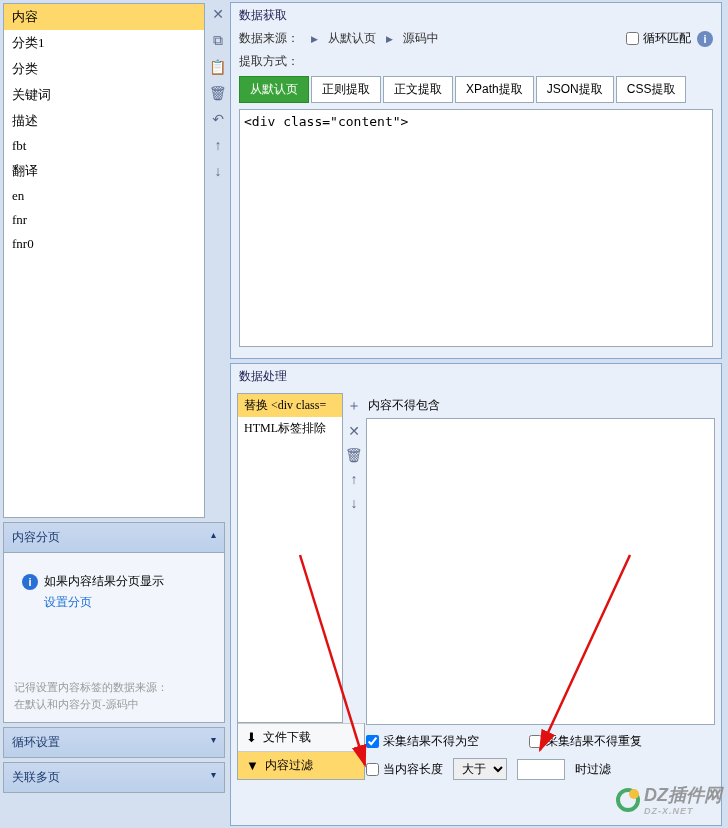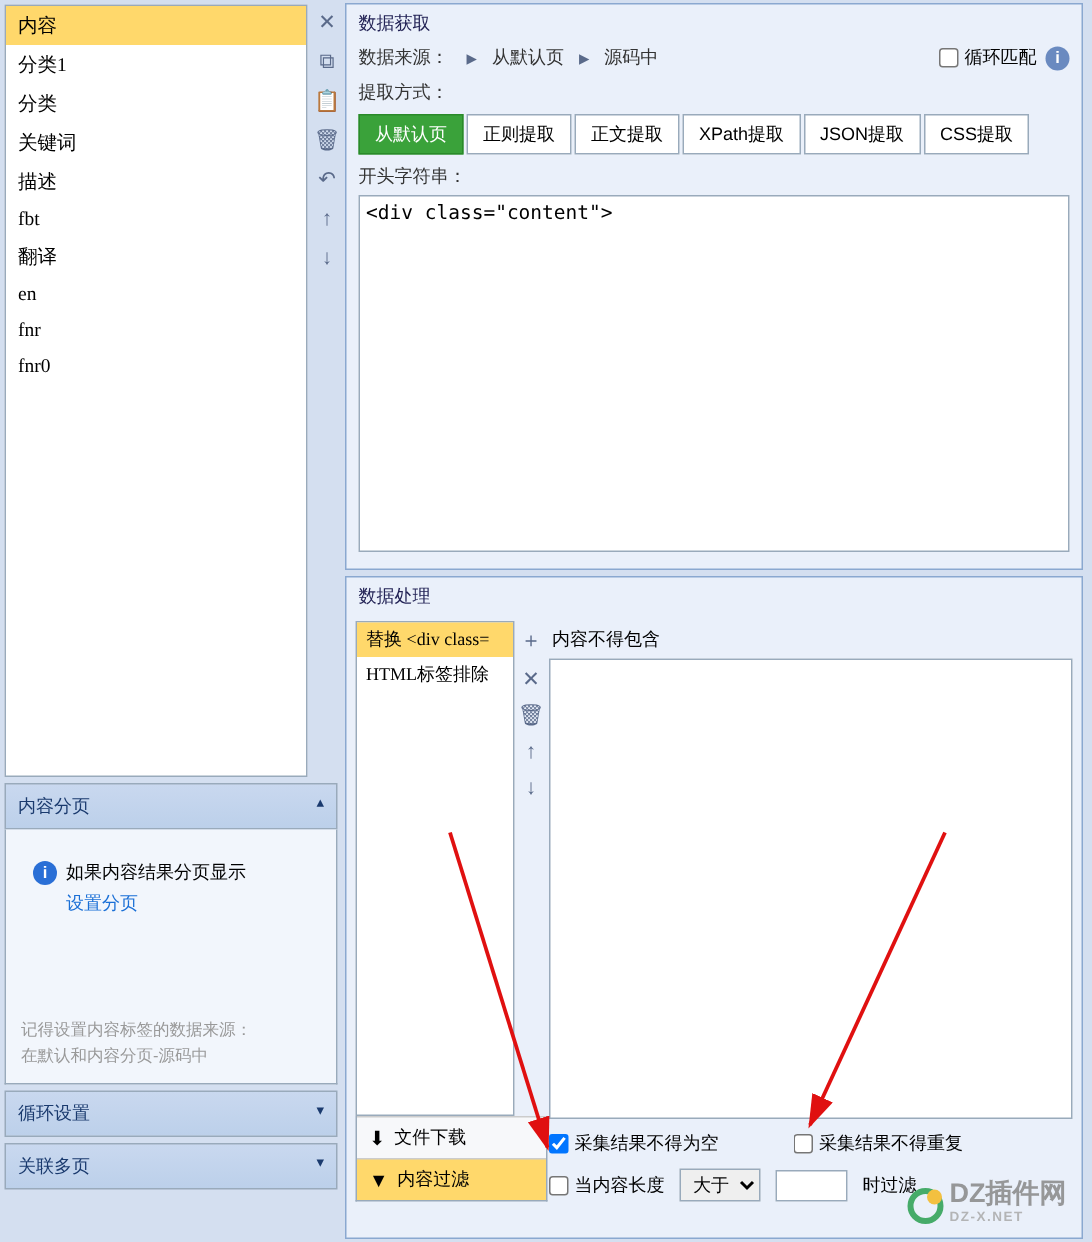--- a/index.html
+++ b/index.html
@@ -47,21 +47,21 @@
 .bot-tab.active { background: #ffd86b; }
 .bot-tab .ico { font-size: 13px; }
 
 .proc-right { flex: 1; display: flex; flex-direction: column; }
 .proc-right .plabel { margin: 4px 0 4px 2px; }
 .exclude-box { flex: 1; border: 1px solid #9ab; background: #fff; }
 .result-row { display: flex; align-items: center; gap: 10px; margin-top: 8px; flex-wrap: wrap; font-size: 12px; }
 .result-row select { border: 1px solid #9ab; padding: 2px 4px; font-size: 12px; font-family: Liberation Serif, serif; }
 .result-row input[type=text] { width: 48px; border: 1px solid #9ab; padding: 2px; }
 
-.watermark { position: absolute; right: 17px; bottom: 12px; font-size: 18px; font-weight: bold; color: #888; opacity: 0.85; pointer-events: none; display: flex; align-items: flex-end; gap: 4px; }
+.watermark { position: absolute; right: 6px; bottom: 12px; font-size: 18px; font-weight: bold; color: #888; opacity: 0.85; pointer-events: none; display: flex; align-items: center; gap: 4px; font-style: italic; }
 .watermark .wc { width: 24px; height: 24px; border-radius: 50%; border: 4px solid #2aa050; position: relative; }
 .watermark .wc::after { content: ""; position: absolute; right: -3px; top: -3px; width: 10px; height: 10px; background: #f5b820; border-radius: 50%; }
 .watermark small { font-size: 9px; color: #aaa; display: block; line-height: 1; letter-spacing: 1px; }
 
 svg.arrow { position: absolute; pointer-events: none; }
 </style>
 </head>
 <body>
 
 <div class="main-layout">
@@ -139,21 +139,20 @@
           <span class="lbl">提取方式：</span>
           <div id="extract-tabs" style="display:flex;gap:2px;">
               <div class="tab-btn active">从默认页</div>
               <div class="tab-btn">正则提取</div>
               <div class="tab-btn">正文提取</div>
               <div class="tab-btn">XPath提取</div>
               <div class="tab-btn">JSON提取</div>
               <div class="tab-btn">CSS提取</div>
             </div>
         </div>
-        <div class="lbl" style="margin:4px 0;">开头字符串：</div>
         <textarea class="textarea-box" id="start-string" style="">&lt;div class="content"&gt;</textarea>
       </div>
     </div>
 
     <div class="section" style="flex:1;">
       <div class="section-title">数据处理</div>
       <div class="proc-body">
         <div class="proc-left">
           <div style="display:flex; flex:1;">
             <div class="proc-list" id="proc-list">

